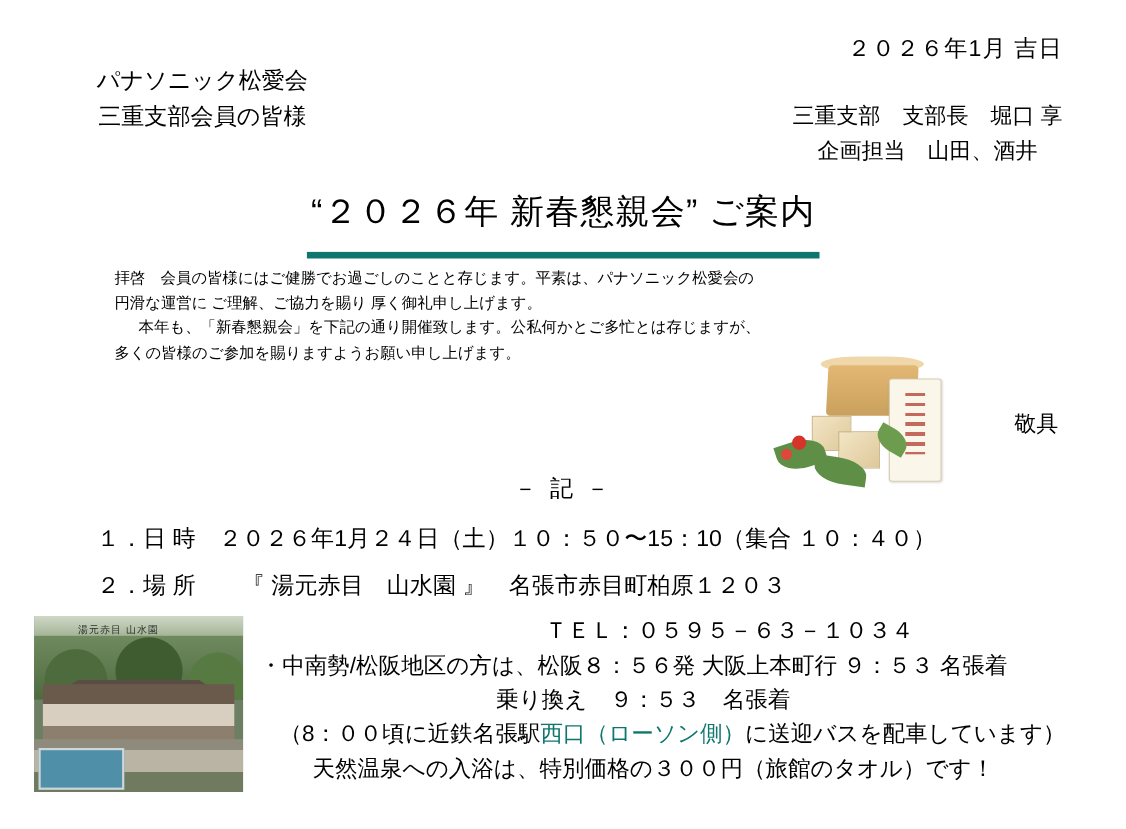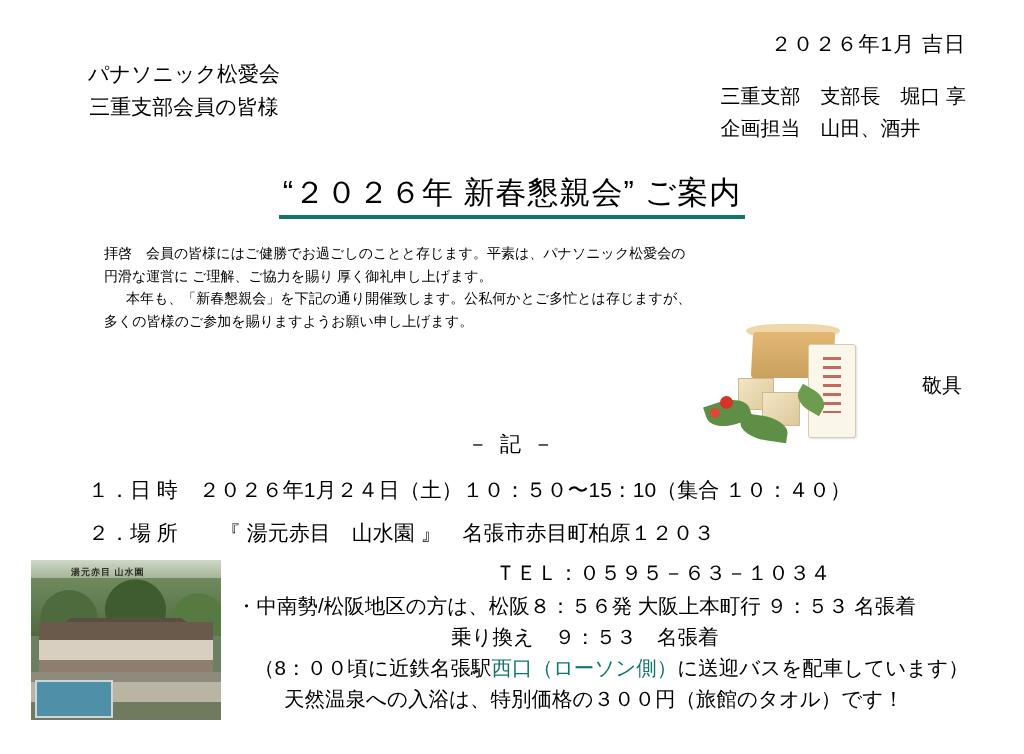--- a/index.html
+++ b/index.html
@@ -35,42 +35,42 @@
     left: 88px;
     font-size: 21px;
     line-height: 1.55;
   }
   .addressee div {
     white-space: nowrap;
     text-align: center;
   }
   .sender {
     position: absolute;
-    top: 80px;
+    top: 90px;
     right: 58px;
     font-size: 20px;
     line-height: 1.6;
-    text-align: left;
+    text-align: center;
   }
   .sender div {
     white-space: nowrap;
   }
   .doc-title {
     position: absolute;
     top: 172px;
     left: 0;
     width: 1024px;
     text-align: center;
     font-size: 31px;
     font-weight: 500;
     letter-spacing: 1px;
   }
   .doc-title span.underlined {
-    border-bottom: 4px solid #0f766e;
-    padding: 0 4px 5px 4px;
+    border-bottom: 6px solid #0f766e;
+    padding: 0 4px 19px 4px;
     white-space: nowrap;
     text-align: center;
   }
   .body-text {
     position: absolute;
     top: 243px;
     left: 104px;
     width: 870px;
     font-size: 14px;
     line-height: 1.62;
@@ -143,21 +143,20 @@
     color: #0f766e;
   }
   .photo {
     position: absolute;
     top: 560px;
     left: 31px;
     width: 190px;
     height: 160px;
     overflow: hidden;
     background: #6d7f63;
-    font-weight: bold;
   }
   .photo .sky {
     position: absolute;
     top: 0; left: 0; width: 190px; height: 46px;
     background: linear-gradient(180deg, #cfd8c7 0%, #8fa37e 60%, #6f8a5e 100%);
   }
   .photo .trees {
     position: absolute;
     top: 18px; left: 0; width: 190px; height: 58px;
     background: radial-gradient(circle at 20% 70%, #4d6b3c 0 28px, transparent 29px),

